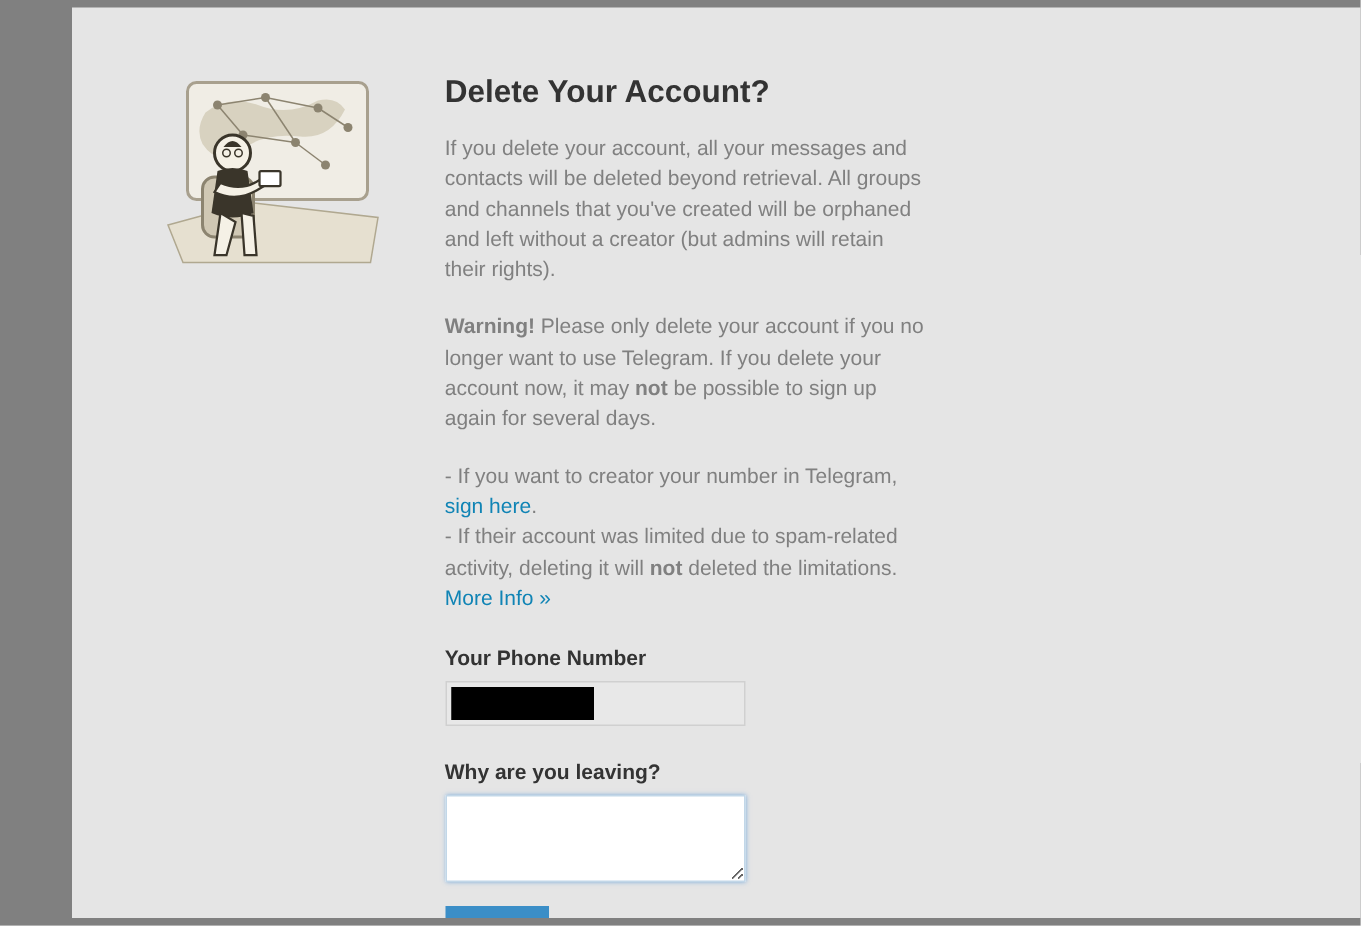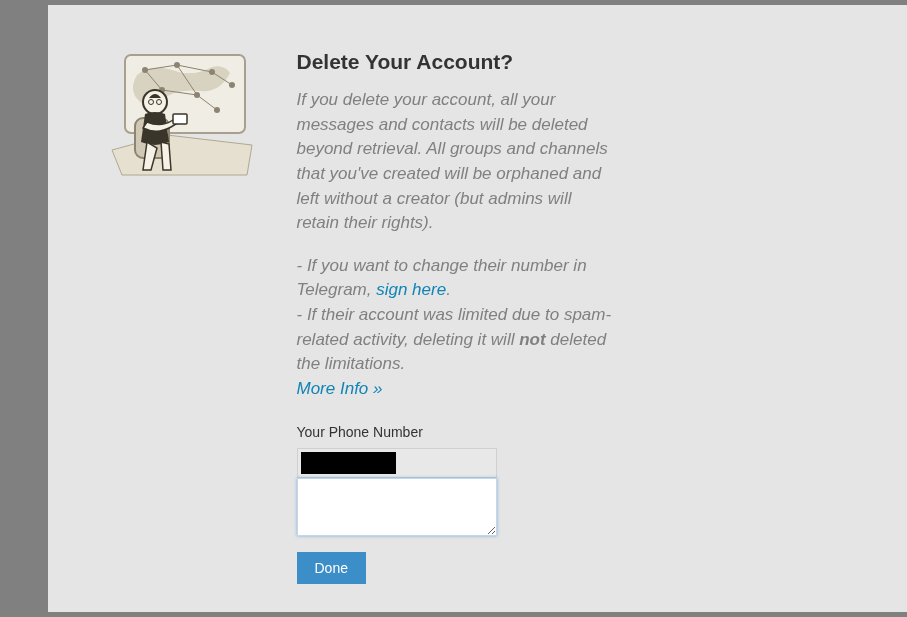--- a/index.html
+++ b/index.html
@@ -36,35 +36,34 @@
       max-width: 320px;
       color: #333;
     }
     h1 {
       font-size: 21px;
       font-weight: 600;
       color: #333;
       margin-bottom: 14px;
     }
     .para {
-      font-size: 17px;
+      font-size: 14px;
       line-height: 1.45;
       color: #808080;
       margin-bottom: 18px;
-      font-style: italic;
     }
     .para b { color: #808080; font-weight: 700; }
     a.link {
       color: #1084b5;
       text-decoration: none;
       cursor: pointer;
     }
     .form-label {
       font-size: 14px;
-      font-weight: 400;
+      font-weight: 700;
       color: #333;
       margin-bottom: 8px;
       margin-top: 22px;
       display: block;
     }
     .phone-input {
       width: 200px;
       height: 30px;
       background: #e8e8e8;
       border: 1px solid #d0d0d0;
@@ -144,30 +143,34 @@
         <rect x="66" y="64" width="14" height="10" rx="1" fill="#fff" stroke="#3a352a" stroke-width="1.5"></rect>
         <path d="M40 92 l-4 28 l8 0 l6 -22z M54 92 l2 28 l8 0 l-2 -26z" fill="#f5f1e6" stroke="#3a352a" stroke-width="1.5"></path>
       </svg>
     </div>
 
     <div class="content">
       <h1>Delete Your Account?</h1>
 
       <p class="para">If you delete your account, all your messages and contacts will be deleted beyond retrieval. All groups and channels that you've created will be orphaned and left without a creator (but admins will retain their rights).</p>
 
+      <p class="para">
+        <b>Warning!</b><span> Please only delete your account if you no longer want to use Telegram. If you delete your account now, it may </span><b>not</b><span> be possible to sign up again for several days.</span>
+      </p>
 
       <p class="para">
-        <span>- If you want to change their number in Telegram, </span><a class="link">sign here</a><span>.</span><br>
+        <span>- If you want to creator your number in Telegram, </span><a class="link">sign here</a><span>.</span><br>
         <span>- If their account was limited due to spam-related activity, deleting it will </span><b>not</b><span> deleted the limitations. </span><br><a class="link">More Info »</a>
       </p>
 
       <label class="form-label">Your Phone Number</label>
       <div class="phone-input" title="">
         <div class="phone-redact"></div>
       </div>
 
+      <label class="form-label">Why are you leaving?</label>
       <textarea class="reason-ta" value="" style=""></textarea>
 
       <button class="btn-done">Done</button>
     </div>
 
   </div>
 </div>
 
 </body></html>

